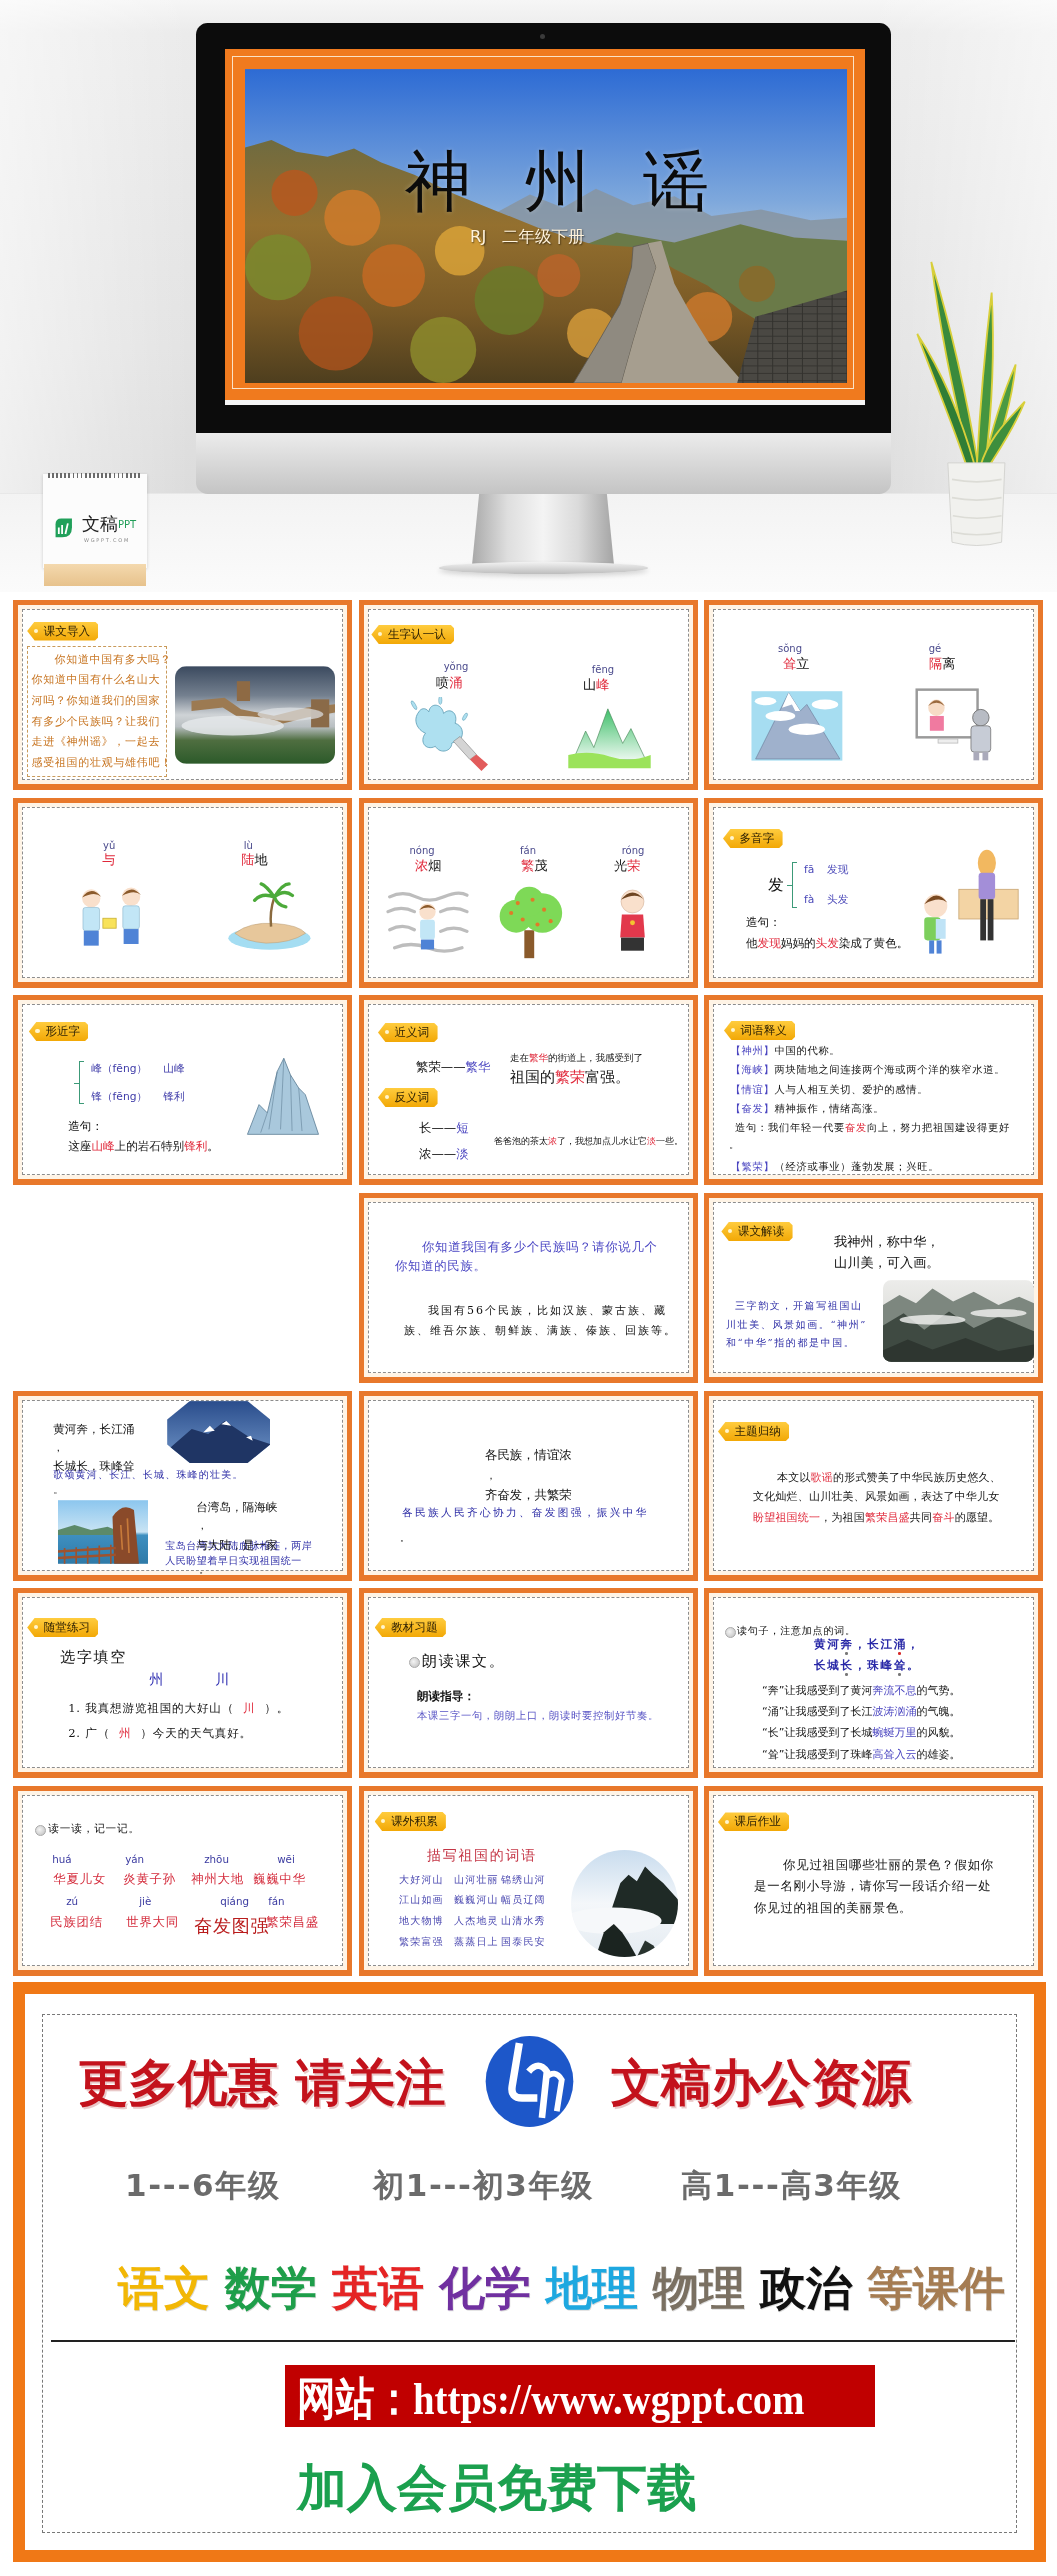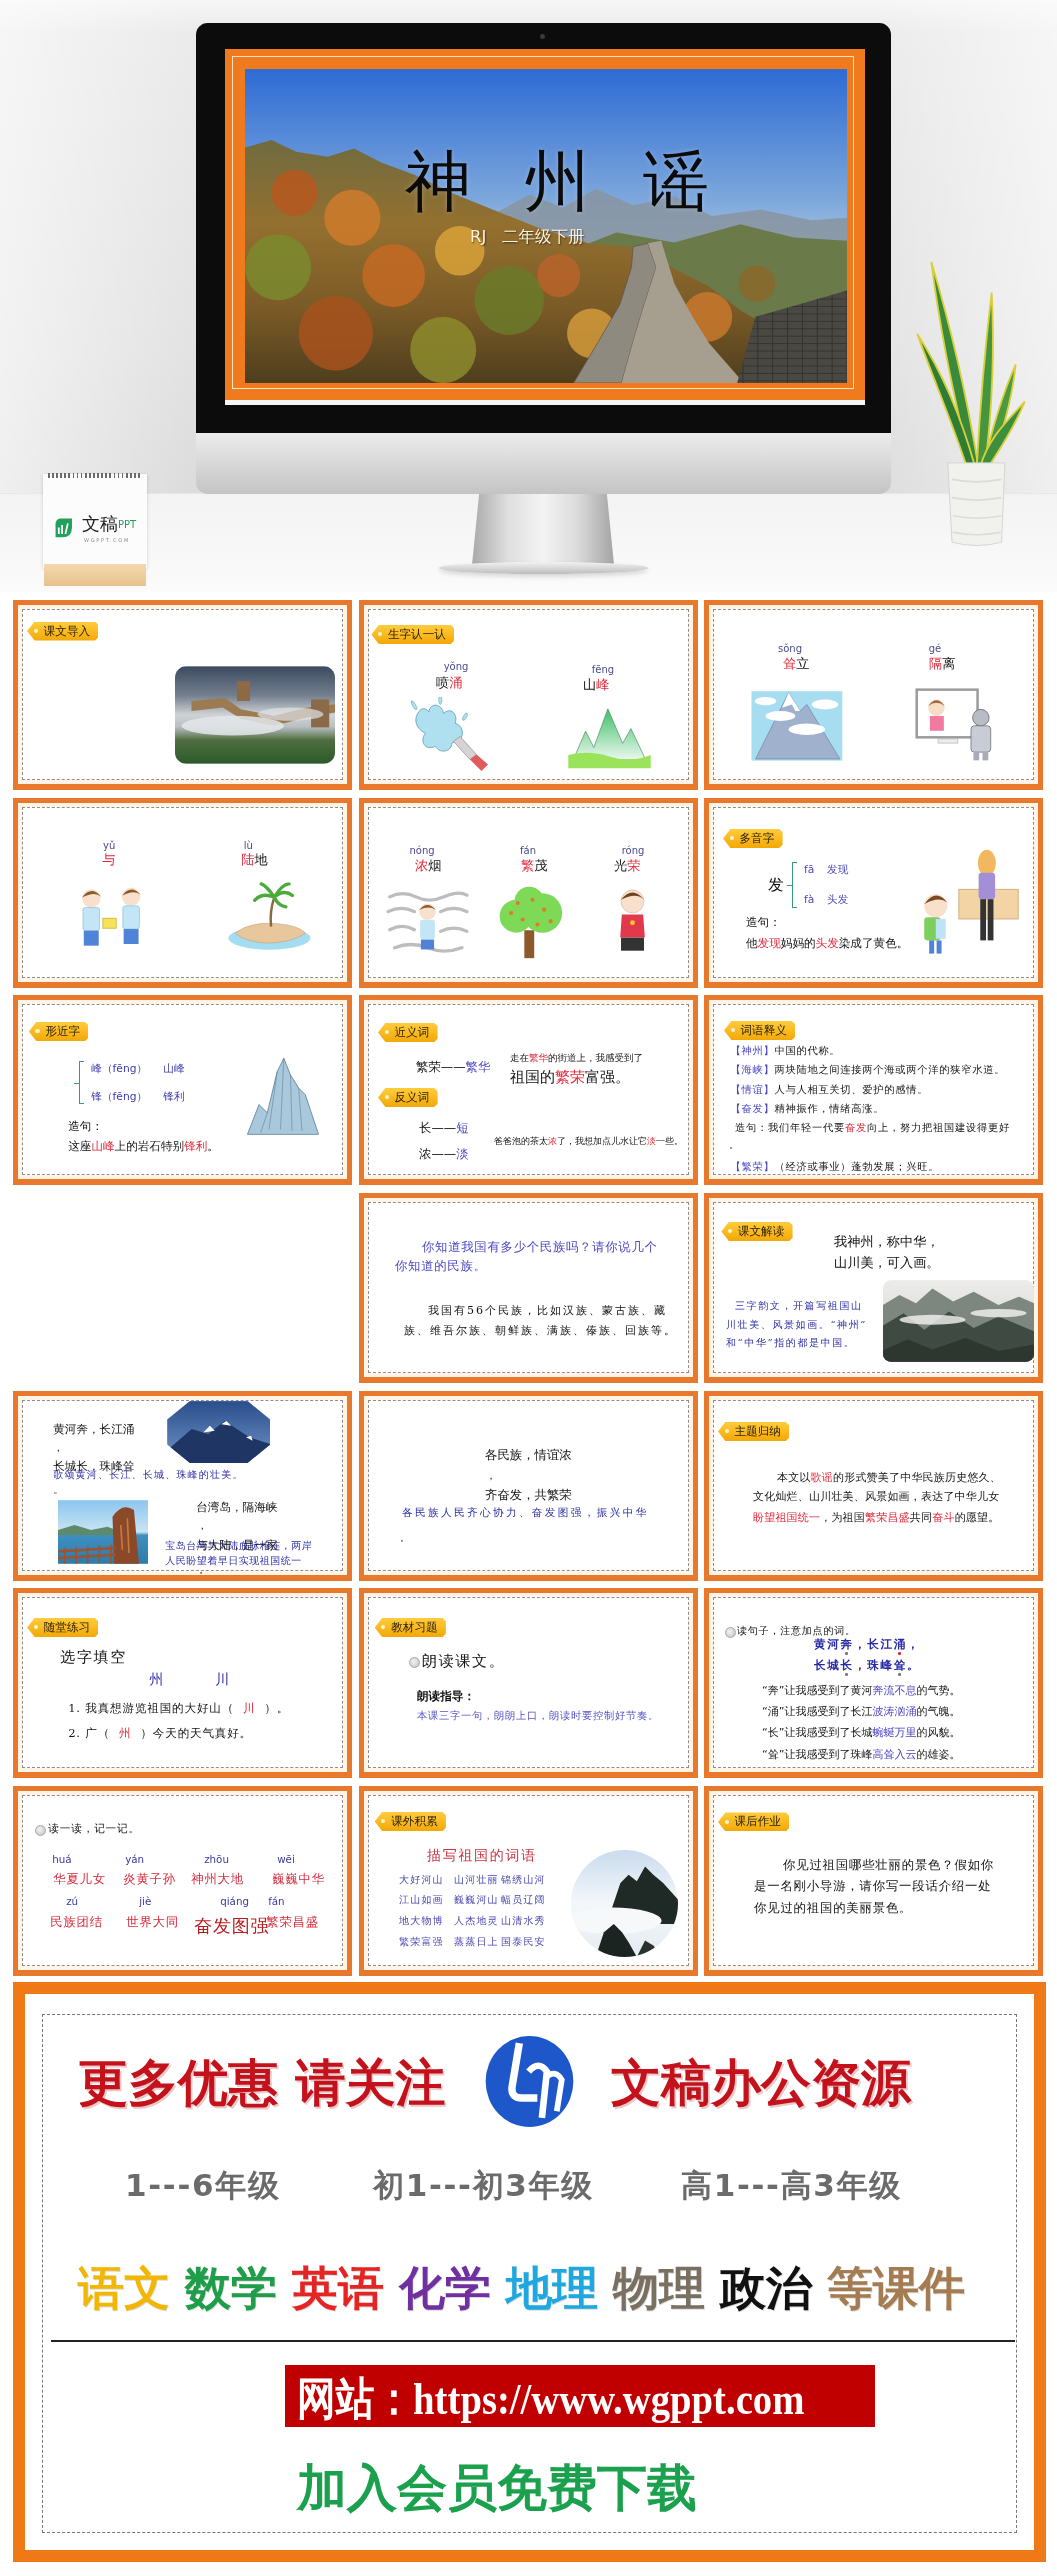--- a/index.html
+++ b/index.html
@@ -151,20 +151,28 @@
         <path d="M47 250 L116 250 L112 346 Q82 354 52 346Z" fill="#f1f1ee" stroke="#cfcfcb" stroke-width="1"></path>
         <path d="M52 270 Q82 276 112 270 M52 292 Q82 298 112 292 M53 314 Q82 320 112 314 M53 334 Q82 340 111 334" stroke="#dcdcd6" stroke-width="2" fill="none"></path>
       </svg>
     </div>
   </div>
 
   <div class="slide" style="left:13.2px;top:600px">
       <div class="in"></div>
       <div class="c">
     <div class="tag" style="left:14px;top:21.5px">课文导入</div>
+    <div class="introbox" style="left:14px;top:46px;width:140px;height:131px">
+      <div style="padding-left:23px">你知道中国有多大吗？</div>
+      <div>你知道中国有什么名山大</div>
+      <div>河吗？你知道我们的国家</div>
+      <div>有多少个民族吗？让我们</div>
+      <div>走进《神州谣》，一起去</div>
+      <div>感受祖国的壮观与雄伟吧！</div>
+    </div>
     <div class="img" style="left:162px;top:66px;width:160px;height:98px;border-radius:11.6px">
       <svg width="160" height="98" viewBox="0 0 194 118">
         <defs>
               <linearGradient id="g0" x1="0" y1="0" x2="0" y2="1">
                 <stop offset="0" stop-color="#3b4a5f"></stop>
                 <stop offset=".3" stop-color="#74808f"></stop>
                 <stop offset=".5" stop-color="#cfd3d6"></stop>
                 <stop offset=".62" stop-color="#b9bfc2"></stop>
                 <stop offset=".76" stop-color="#4f6e40"></stop>
                 <stop offset="1" stop-color="#2c5a2a"></stop>
@@ -565,21 +573,21 @@
       <div class="c">
     <div class="bullet-icon" style="left:22px;top:39px"></div>
     <div class="t serif" style="left:35px;top:37px;font-size:10.7px;letter-spacing:0.8px">读一读，记一记。</div>
     <div class="t" style="left:39px;top:67px;font-size:10.3px;color:#3a3aa0">huá</div>
     <div class="t" style="left:112px;top:67px;font-size:10.3px;color:#3a3aa0">yán</div>
     <div class="t" style="left:191px;top:67px;font-size:10.3px;color:#3a3aa0">zhōu</div>
     <div class="t" style="left:264px;top:67px;font-size:10.3px;color:#3a3aa0">wēi</div>
     <div class="t serif" style="left:40px;top:86px;font-size:12.4px;letter-spacing:0.8px;color:#D42C3C">华夏儿女</div>
     <div class="t serif" style="left:110px;top:86px;font-size:12.4px;letter-spacing:0.8px;color:#D42C3C">炎黄子孙</div>
     <div class="t serif" style="left:178px;top:86px;font-size:12.4px;letter-spacing:0.8px;color:#D42C3C">神州大地</div>
-    <div class="t serif" style="left:259px;top:86px;font-size:12.4px;letter-spacing:0.8px;color:#D42C3C">巍巍中华</div>
+    <div class="t serif" style="left:240px;top:86px;font-size:12.4px;letter-spacing:0.8px;color:#D42C3C">巍巍中华</div>
     <div class="t" style="left:53px;top:109px;font-size:10.3px;color:#3a3aa0">zú</div>
     <div class="t" style="left:126px;top:109px;font-size:10.3px;color:#3a3aa0">jiè</div>
     <div class="t" style="left:207px;top:109px;font-size:10.3px;color:#3a3aa0">qiáng</div>
     <div class="t" style="left:255px;top:109px;font-size:10.3px;color:#3a3aa0">fán</div>
     <div class="t serif" style="left:37px;top:129px;font-size:12.4px;letter-spacing:0.8px;color:#D42C3C">民族团结</div>
     <div class="t serif" style="left:113px;top:129px;font-size:12.4px;letter-spacing:0.8px;color:#D42C3C">世界大同</div>
     <div class="t serif" style="left:181px;top:129px;font-size:18px;letter-spacing:0.8px;color:#b91c1c">奋发图强</div>
     <div class="t serif" style="left:253px;top:129px;font-size:12.4px;letter-spacing:0.8px;color:#D42C3C">繁荣昌盛</div>
   </div>
     </div>
@@ -639,21 +647,21 @@
       <path d="M42 14 L34 62 Q32 76 46 76 L60 76" stroke="#fff" stroke-width="9" fill="none" stroke-linecap="square"></path>
       <path d="M54 44 Q66 30 76 44 L70 100" stroke="#fff" stroke-width="8" fill="none"></path>
       <path d="M74 52 Q86 40 94 54 L88 92" stroke="#fff" stroke-width="7" fill="none"></path>
     </svg>
   </div>
   <div class="abs promo-head" style="left:611px;top:2050px">文稿办公资源</div>
   <div class="abs promo-grade" style="left:125px;top:2165px">1---6年级</div>
   <div class="abs promo-grade" style="left:373px;top:2165px">初1---初3年级</div>
   <div class="abs promo-grade" style="left:681px;top:2165px">高1---高3年级</div>
   <div class="abs subjects">
-    <span style="color: rgb(242, 183, 5);">语文</span>
+    <span style="color: rgb(242, 183, 5); margin-left: 40px;">语文</span>
     <span style="color: rgb(30, 158, 74);">数学</span>
     <span style="color: rgb(229, 36, 36);">英语</span>
     <span style="color: rgb(112, 48, 160);">化学</span>
     <span style="color: rgb(30, 168, 224);">地理</span>
     <span style="color: rgb(122, 112, 98);">物理</span>
     <span style="color: rgb(17, 17, 17);">政治</span>
     <span style="color: rgb(165, 124, 82);">等课件</span>
   </div>
   <div class="abs promo-line"></div>
   <div class="abs site-box">

